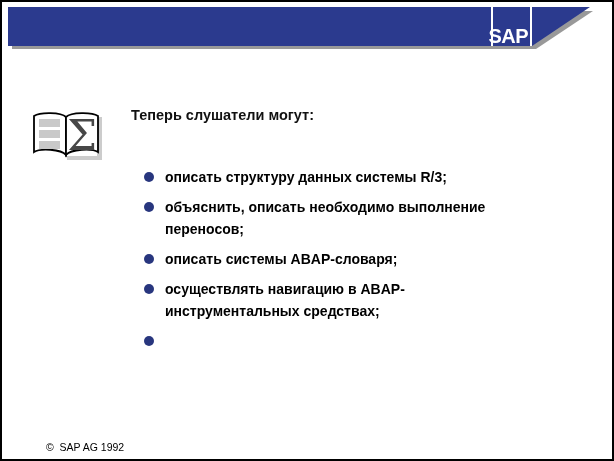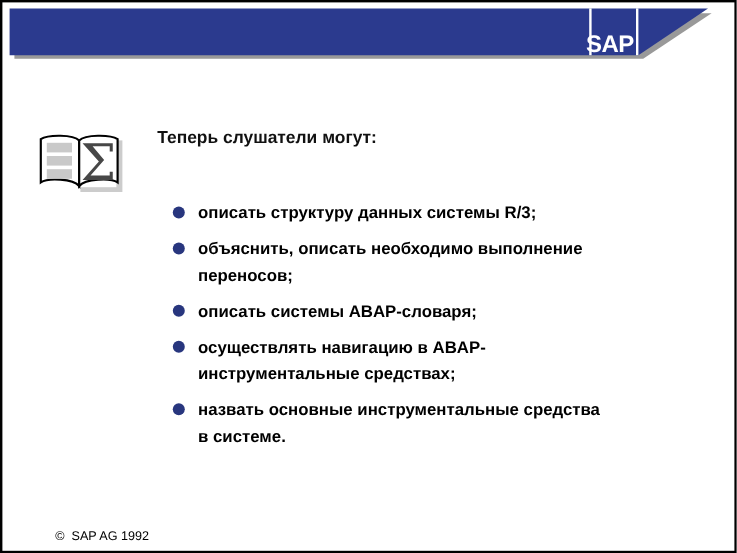--- a/index.html
+++ b/index.html
@@ -118,24 +118,22 @@
       <span class="btext">объяснить, описать необходимо выполнение
 переносов;</span>
     </li>
     <li>
       <span class="dot"></span>
       <span class="btext">описать системы ABAP-словаря;</span>
     </li>
     <li>
       <span class="dot"></span>
       <span class="btext">осуществлять навигацию в ABAP-
-инструментальные средствах;</span>
+инструментальных средствах;</span>
     </li>
     <li>
       <span class="dot"></span>
-      <span class="btext">назвать основные инструментальные средства
-в системе.</span>
     </li>
   </ul>
 
   <div class="footer">©  SAP AG 1992</div>
 
 </div>
 
 </body></html>

